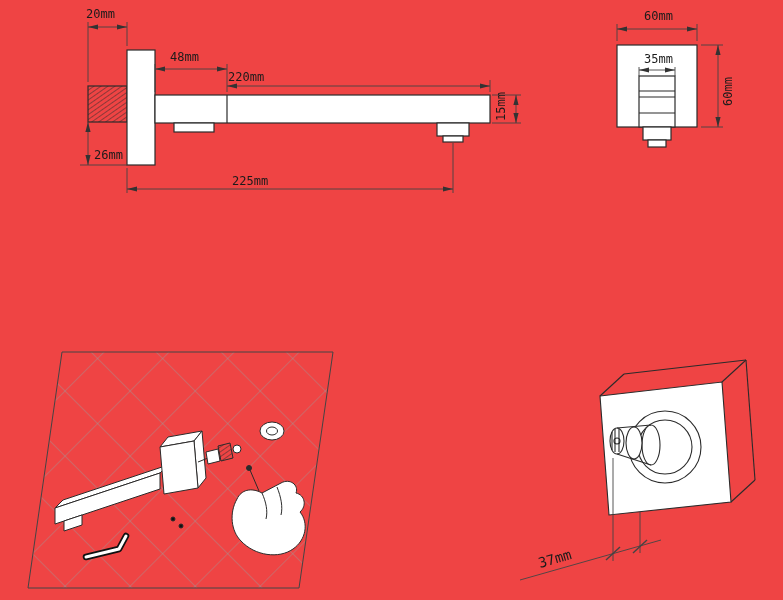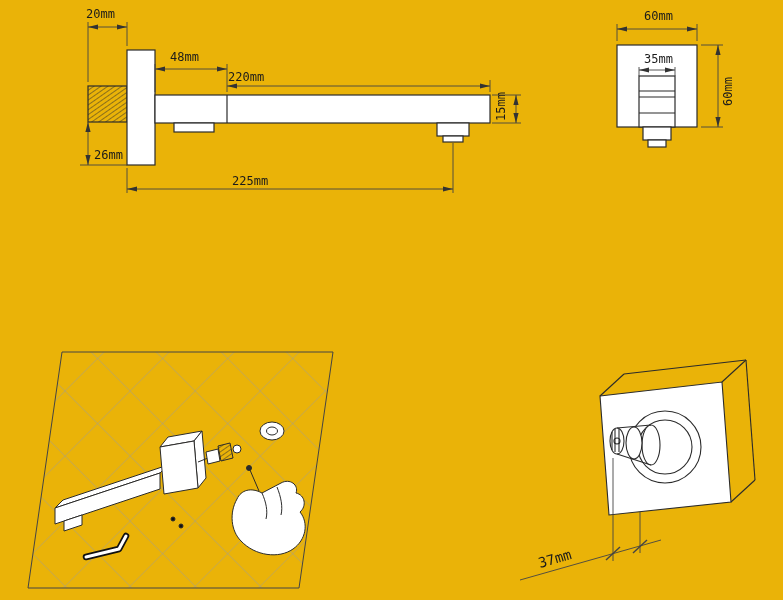--- a/index.html
+++ b/index.html
@@ -1,16 +1,16 @@
 <!DOCTYPE html>
 <html><head>
 <meta charset="utf-8">
 <style>
   html,body{margin:0;padding:0;background:#ffffff;}
-  .canvas-wrap{width:783px;height:600px;background:#eab308;overflow:hidden;}
+  .canvas-wrap{width:783px;height:600px;background:#ef4444;overflow:hidden;}
   svg{display:block;}
   text{font-family:"DejaVu Sans Mono","Liberation Mono",monospace;font-size:12px;fill:#1b1b1b;stroke:none;}
   .dim-text-lg{font-size:14px;}
 </style>
 </head>
 <body>
 
 <div class="canvas-wrap">
 <svg viewBox="0 0 783 600" width="783" height="600">
   <defs>

